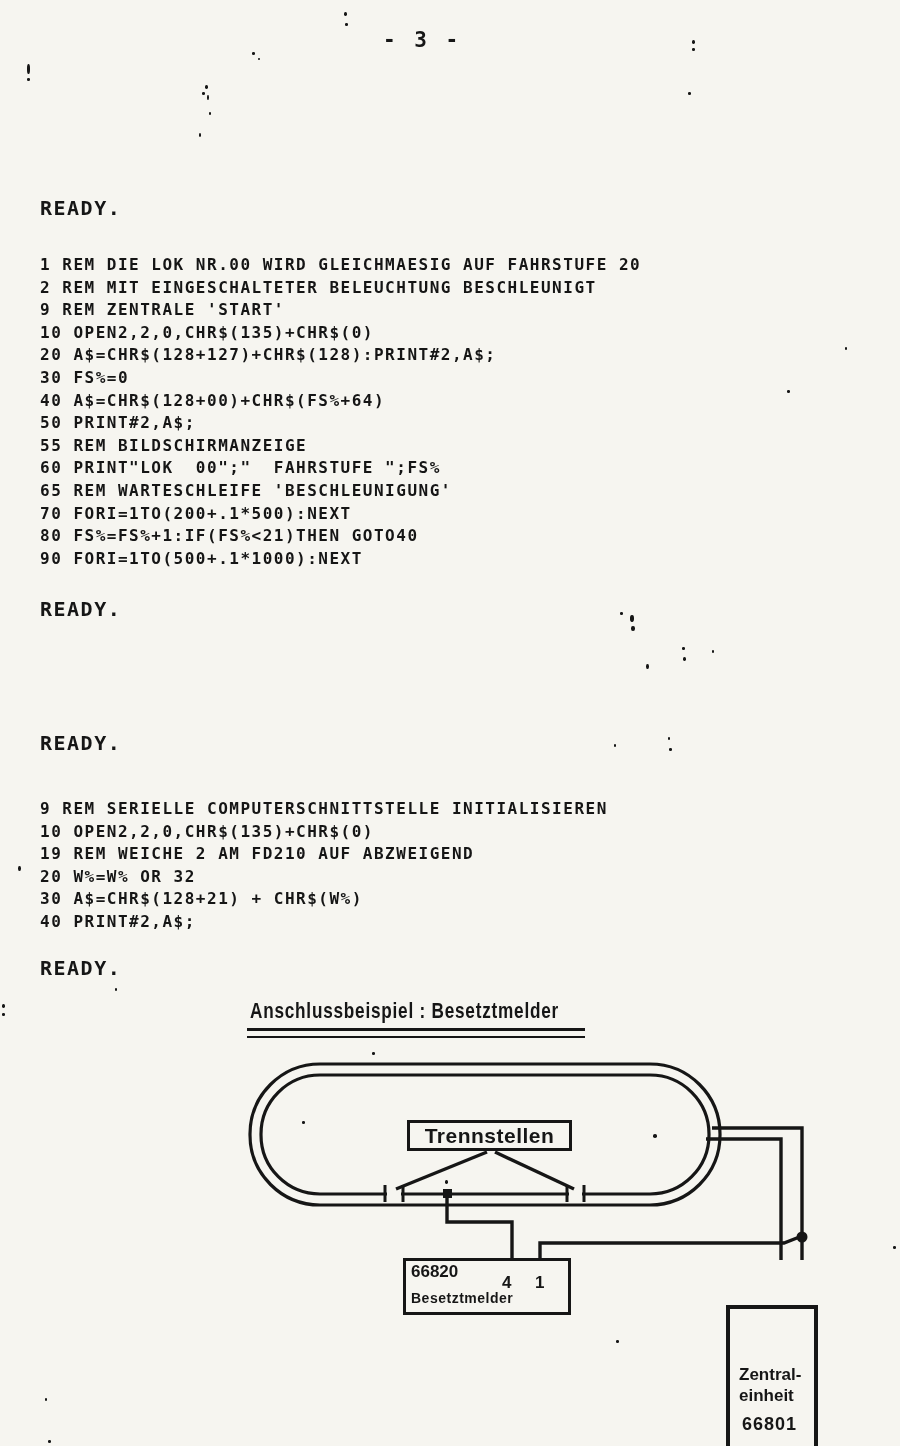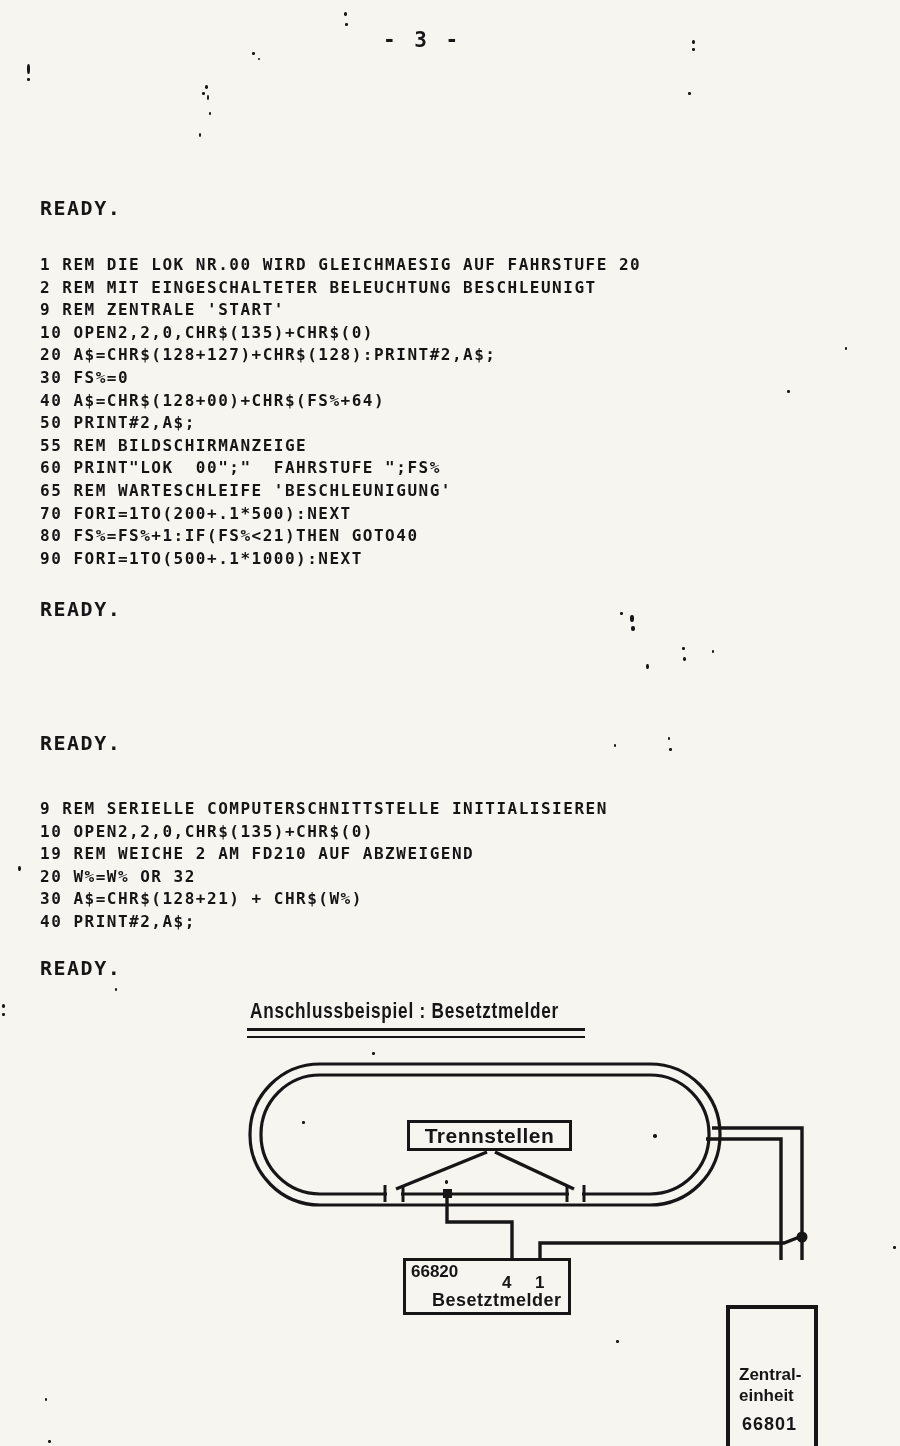--- a/index.html
+++ b/index.html
@@ -48,21 +48,21 @@
   }
   .trenn{
     left:407px;top:1120px;width:165px;height:31px;
     display:flex;align-items:center;justify-content:center;
     font-size:21px;letter-spacing:0.5px;
   }
   .bm{left:403px;top:1258px;width:168px;height:57px;padding-left:31px;}
   .bm .pn{position:absolute;left:5px;top:1px;font-size:17px;}
   .bm .t4{position:absolute;left:96px;top:12px;font-size:17px;}
   .bm .t1{position:absolute;left:129px;top:12px;font-size:17px;}
-  .bm .lbl{position:absolute;left:5px;top:29px;font-size:18px;letter-spacing:0.5px;margin-left:21px;}
+  .bm .lbl{position:absolute;left:5px;top:29px;font-size:14px;letter-spacing:0.5px;}
   .ze{left:726px;top:1305px;width:92px;height:153px;border-width:4px;}
   .ze .nm{position:absolute;left:9px;top:55px;font-size:17px;line-height:21px;white-space:pre;}
   .ze .pn{position:absolute;left:12px;top:105px;font-size:18px;letter-spacing:1px;text-align:right;}
   i.sp{position:absolute;background:#161616;border-radius:45%;}
 </style>
 </head>
 <body>
 
 <div class="page">
 

